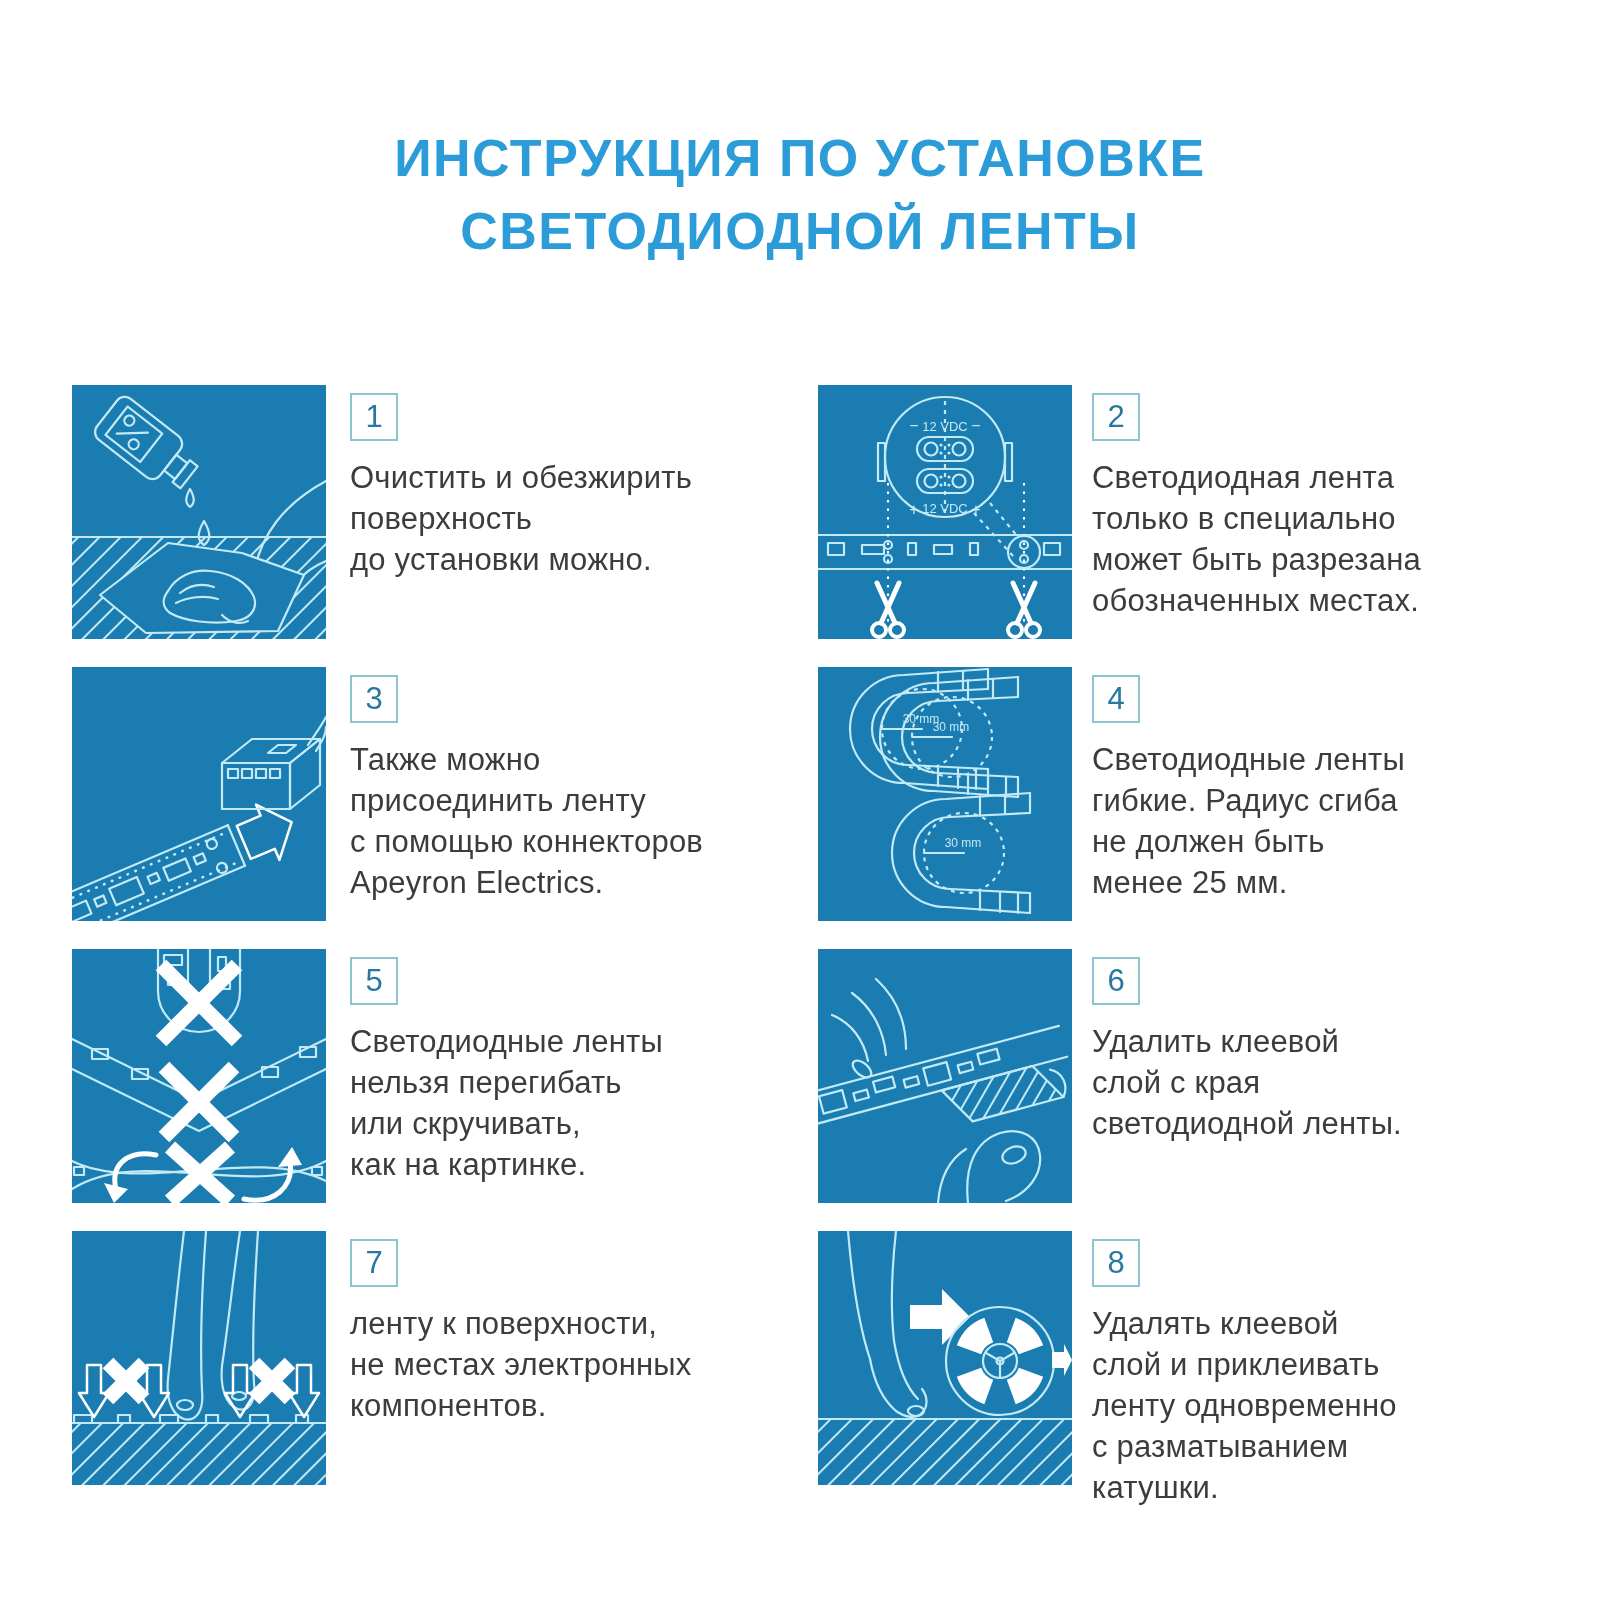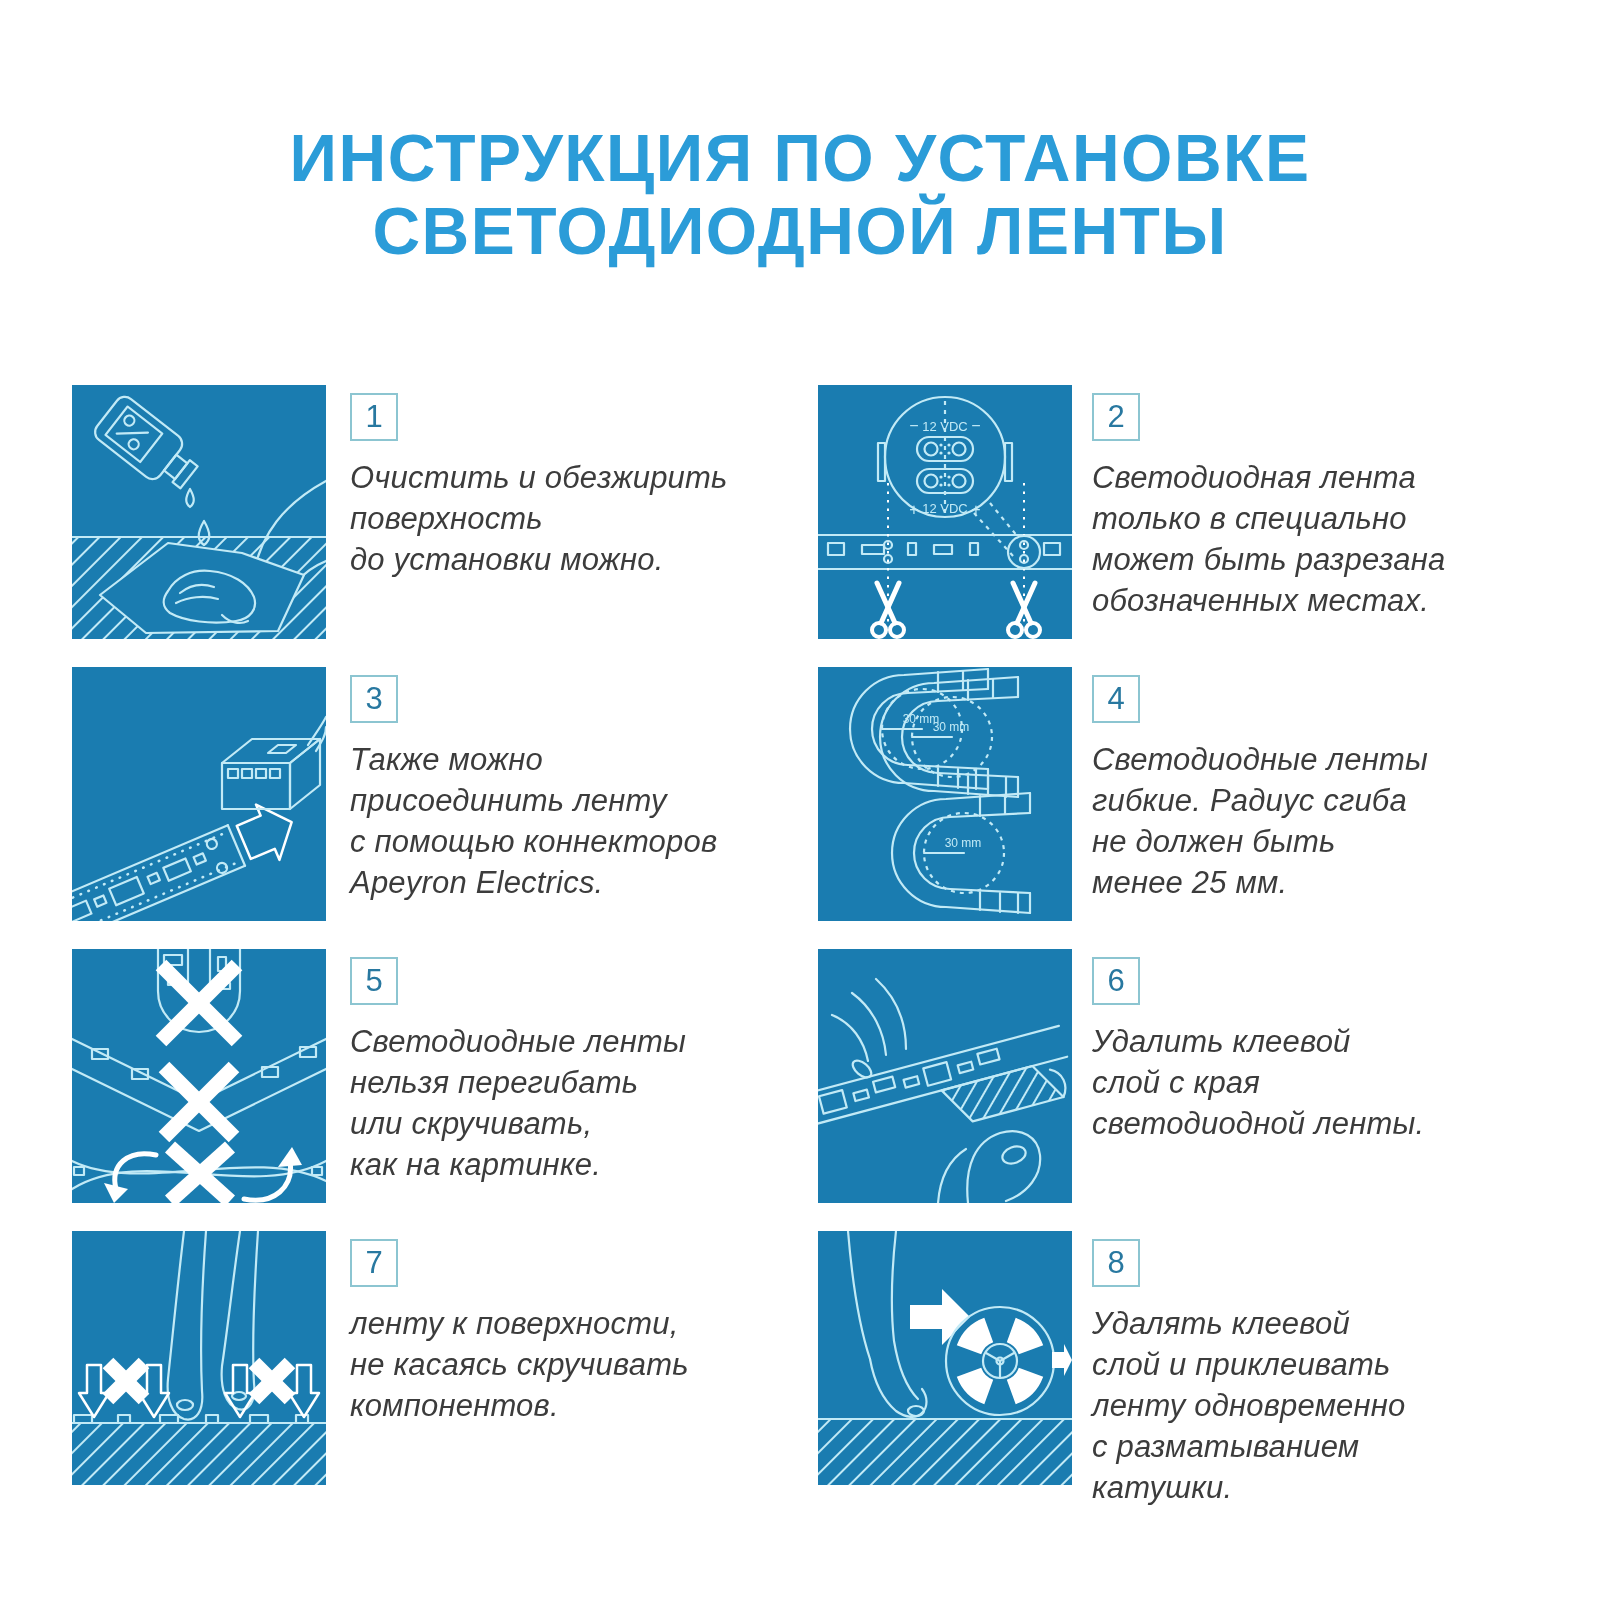--- a/index.html
+++ b/index.html
@@ -1,27 +1,27 @@
 <!DOCTYPE html>
 <html><head>
 <meta charset="utf-8">
 <style>
   html,body{margin:0;padding:0;background:#ffffff;}
   .page{position:relative;width:1600px;height:1600px;background:#fff;overflow:hidden;
         font-family:"Liberation Sans",sans-serif;}
   .title{position:absolute;top:122px;left:0;width:1600px;text-align:center;
-         font-size:66px;line-height:73px;font-weight:bold;letter-spacing:1.5px;
+         font-size:52px;line-height:73px;font-weight:bold;letter-spacing:1.5px;
          color:#2b9cd8;margin:0;}
   .illus{position:absolute;width:254px;height:254px;}
   .illus svg{display:block;width:254px;height:254px;}
   .badge{position:absolute;width:48px;height:48px;box-sizing:border-box;
          border:2.5px solid #8cc5d1;display:flex;align-items:center;justify-content:center;
          font-size:31px;color:#2878a0;background:#fff;}
   .text{position:absolute;font-size:31px;line-height:41px;color:#3c3c3c;
-        letter-spacing:0.2px;white-space:nowrap;font-style:italic;}
+        letter-spacing:0.2px;white-space:nowrap;}
   
   .ln{stroke:#c2eaf6;stroke-width:2.2;fill:none;stroke-linecap:round;stroke-linejoin:round;}
   .lnd{stroke:#c2eaf6;stroke-width:2.2;fill:none;stroke-dasharray:4 5;}
   .dot{stroke:#c2eaf6;stroke-width:2.6;fill:none;stroke-dasharray:0.5 8;stroke-linecap:round;}
   .wln{stroke:#ffffff;fill:none;stroke-linecap:round;stroke-linejoin:round;}
   .xln{stroke:#ffffff;stroke-width:15;fill:none;stroke-linecap:butt;}
   .wfill{fill:#ffffff;stroke:none;}
   svg text{font-family:"Liberation Sans",sans-serif;fill:#c2eaf6;}
 </style>
 </head>
@@ -357,21 +357,21 @@
         <polygon class="wln" stroke-width="2.5" points="75,134 89,134 89,162 97,162 82,186 67,162 75,162"></polygon>
         <polygon class="wln" stroke-width="2.5" points="161,134 175,134 175,162 183,162 168,186 153,162 161,162"></polygon>
         <polygon class="wln" stroke-width="2.5" points="225,134 239,134 239,162 247,162 232,186 217,162 225,162"></polygon>
       </svg>
     </div>
     <div class="badge" style="left:350px;top:1239px;">
         <span>7</span>
       </div>
     <div class="text" style="left:350px;top:1303px;">
       <div>ленту к поверхности,</div>
-      <div>не касаясь скручивать</div>
+      <div>не местах электронных</div>
       <div>компонентов.</div>
     </div>
   </section>
 
   <section>
     <div class="illus" style="left:818px;top:1231px;">
       <svg viewBox="0 0 254 254">
         <defs>
           <pattern id="h8" width="15" height="15" patternUnits="userSpaceOnUse" patternTransform="rotate(45)">
             <line x1="7" y1="0" x2="7" y2="15" stroke="#c2eaf6" stroke-width="2"></line>

